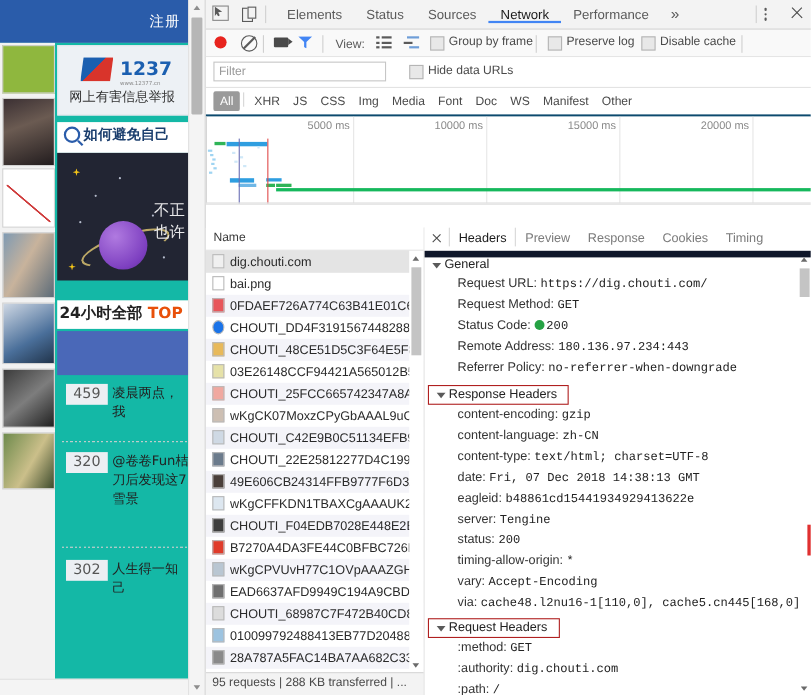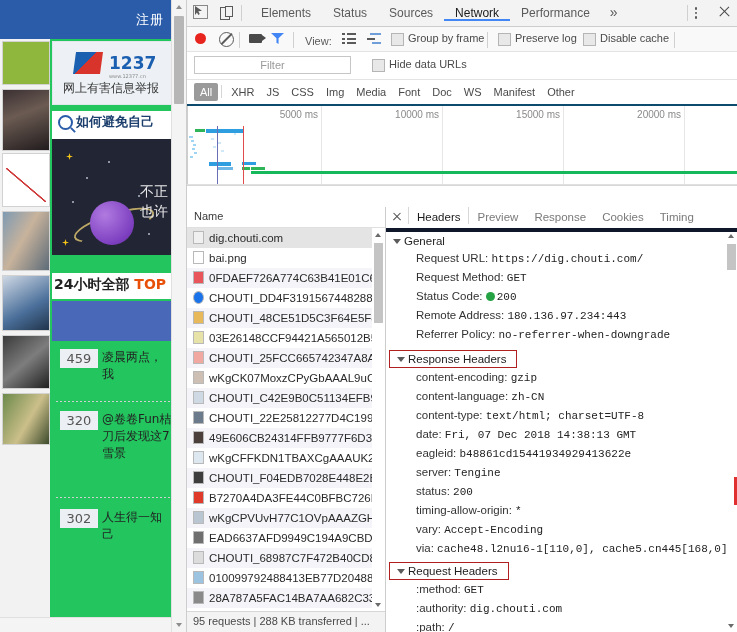--- a/index.html
+++ b/index.html
@@ -9,21 +9,21 @@
     font-size:12px;color:#303942;background:#fff;
     -webkit-font-smoothing:antialiased;
   }
   .root{position:relative;width:737px;height:632px;}
 
   
   .page{position:absolute;left:0;top:0;width:186px;height:632px;background:#fff;overflow:hidden;}
   .page-topbar{position:absolute;left:0;top:0;width:172px;height:39px;background:#2a5caa;}
   .page-topbar .reg{position:absolute;right:8px;top:11px;color:#fff;font-size:13px;
      font-family:"DejaVu Sans",sans-serif;letter-spacing:1px;}
-  .page-body{position:absolute;left:0;top:39px;width:172px;bottom:0;background:#22c55e;}
+  .page-body{position:absolute;left:0;top:39px;width:172px;bottom:0;background:#14b8a6;}
 
   .lcol{position:absolute;left:0;top:0;width:50px;bottom:0;background:#f2f2f2;}
   .thumb{position:absolute;left:2px;width:46px;border:1px solid #d2d2d2;background:#ccc;}
   .th1{top:2px;height:42px;background:#8fb73e;}
   .th2{top:50px;height:60px;background:linear-gradient(160deg,#3b3033 0%,#6b5b52 40%,#221c1e 100%);}
   .th3{top:114px;height:52px;background:#fff;}
   .th3 .spark{position:absolute;left:3px;right:3px;bottom:4px;height:34px;
      background:linear-gradient(to top right,transparent 48%,#cf3b3b 49%,#cf3b3b 51%,transparent 52%);}
   .th4{top:172px;height:58px;background:linear-gradient(120deg,#7e9ab3,#c8b39c 45%,#5c6b78);}
   .th5{top:236px;height:54px;background:linear-gradient(150deg,#cfd8e4,#4a6f9a 60%,#21344b);}
@@ -143,21 +143,21 @@
   .vwf s:nth-of-type(1){left:3px;top:0;width:11px;}
   .vwf s:nth-of-type(2){left:0;top:4.5px;width:8px;background:#5a5a5a;}
   .vwf s:nth-of-type(3){left:5px;top:9px;width:9px;}
   .cbox{position:absolute;top:6px;width:11px;height:11px;border:1px solid #b5b5b5;background:#e8e8e8;cursor:pointer;}
   .cblabel{position:absolute;top:5px;font-size:11px;color:#4a4a4a;cursor:pointer;}
 
   
   .filter-row{position:relative;height:27px;border-bottom:1px solid #e3e3e3;background:#fff;}
   .finput{position:absolute;left:7px;top:4px;width:157px;height:18px;border:1px solid #c6c6c6;
      background:#fff;font-size:11px;color:#4a4a4a;padding:0 4px;box-sizing:border-box;
-     font-family:"Liberation Sans",sans-serif;text-align:center;}
+     font-family:"Liberation Sans",sans-serif;}
   .finput::placeholder{color:#9a9a9a;}
 
   
   .type-row{position:relative;height:24px;border-bottom:2px solid #0c4a6e;background:#fff;padding-left:7px;}
   .tfilt{display:inline-block;font-size:11px;color:#4a4a4a;padding:3px 6px;margin-top:3px;cursor:pointer;border-radius:2px;}
   .tfilt.sel{background:#9a9a9a;color:#fff;}
   .tsep{display:inline-block;width:1px;height:13px;background:#d5d5d5;vertical-align:-2px;margin:0 3px;}
 
   
   .overview{position:relative;height:79px;background:#fff;border-bottom:1px solid #d7d7d7;overflow:hidden;}
@@ -184,21 +184,21 @@
   .nc-scroll{position:absolute;right:0;top:21px;bottom:21px;width:13px;background:#fff;}
   .nc-scroll .sb-up,.nc-scroll .sb-dn{position:absolute;left:0;width:13px;height:13px;}
   .nc-scroll .sb-up{top:0;} .nc-scroll .sb-dn{bottom:0;}
   .nc-scroll .sb-arr{position:absolute;left:3px;top:5px;width:0;height:0;border-left:3.5px solid transparent;
      border-right:3.5px solid transparent;}
   .nc-scroll .sb-up .sb-arr{border-bottom:4px solid #6a6a6a;}
   .nc-scroll .sb-dn .sb-arr{border-top:4px solid #6a6a6a;}
   .nc-scroll .sb-thumb{position:absolute;left:2px;top:15px;width:9px;height:80px;background:#c4c4c4;}
 
   .detcol{position:absolute;left:199px;top:0;right:0;bottom:0;background:#fff;}
-  .det-tabs{position:relative;height:21px;border-bottom:4px solid #0f172a;background:#fff;}
+  .det-tabs{position:relative;height:21px;border-bottom:6px solid #0f172a;background:#fff;}
   .det-close{position:absolute;left:4px;top:3px;width:14px;height:14px;cursor:pointer;}
   .det-close:before,.det-close:after{content:"";position:absolute;left:2px;top:6px;width:10px;height:1.3px;background:#4a4a4a;}
   .det-close:before{transform:rotate(45deg);} .det-close:after{transform:rotate(-45deg);}
   .det-tab{display:inline-block;font-size:11.5px;color:#7a7a7a;padding:4px 8px 0;height:17px;cursor:pointer;box-sizing:border-box;}
   .det-tab.sel{color:#1a1a1a;background:#fff;border-left:1px solid #d7d7d7;border-right:1px solid #d7d7d7;}
   .det-body{position:absolute;left:0;top:22px;right:0;bottom:0;overflow:hidden;padding-top:4px;}
   .sect{position:relative;margin:0 0 1px 0;}
   .sect-h{position:relative;font-size:11.5px;color:#222;padding:2px 0 2px 18px;cursor:pointer;}
   .sect-h .tri{position:absolute;left:7px;top:6px;width:0;height:0;border-left:4px solid transparent;
      border-right:4px solid transparent;border-top:5px solid #5a5a5a;}

